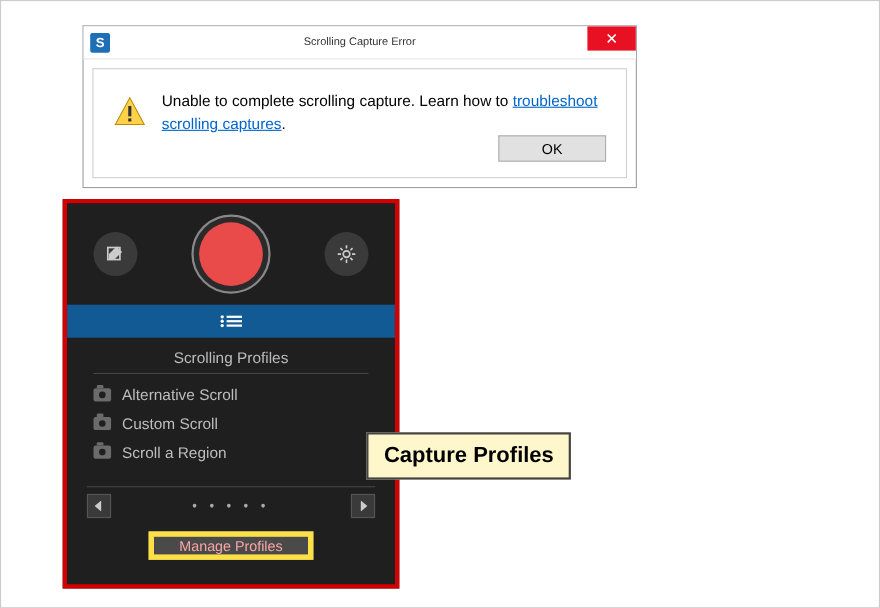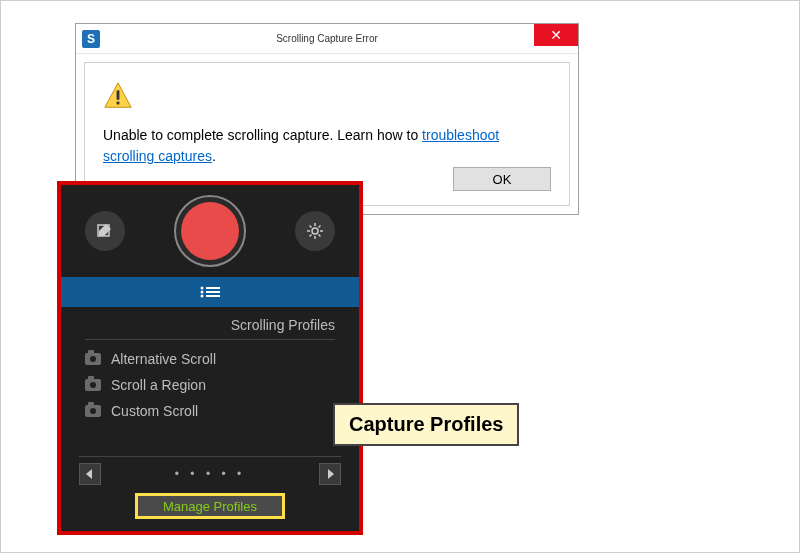--- a/index.html
+++ b/index.html
@@ -53,21 +53,21 @@
     color: #fff;
     display: flex; align-items: center; justify-content: center;
     font-size: 14px;
     cursor: pointer;
   }
   .dialog-body {
     padding: 18px 18px 14px 18px;
     border: 1px solid #d0d0d0;
     margin: 8px;
   }
-  .dialog-msg-row { display: flex; align-items: flex-start; gap: 14px; flex-direction: column; }
+  .dialog-msg-row { display: flex; align-items: center; gap: 14px; }
   .warn-icon { width: 30px; height: 30px; flex-shrink: 0; }
   .dialog-text { font-size: 14px; color: #000; line-height: 1.5; }
   .dialog-link {
     color: #0066cc;
     text-decoration: underline;
     cursor: pointer;
   }
   .dialog-btn-row {
     display: flex; justify-content: flex-end;
     margin-top: 0;
@@ -119,21 +119,21 @@
     width: 58px; height: 58px; border-radius: 50%;
     background: #e94b4b;
   }
   .tab-bar {
     background: #125a94;
     height: 30px;
     margin: 0 -24px;
     display: flex; align-items: center; justify-content: center;
   }
   .section-title {
-    text-align: right;
+    text-align: center;
     margin: 10px 0 6px 0;
     font-size: 14px;
     color: #bbb;
   }
   .hr { border: none; border-top: 1px solid #444; margin: 2px 0 6px 0; }
   .profile-list {}
   .profile-item {
     display: flex; align-items: center; gap: 10px;
     padding: 5px 0;
     font-size: 14px;
@@ -175,34 +175,34 @@
     background: #3a3a3a;
     border: 1px solid #555;
     display: flex; align-items: center; justify-content: center;
     color: #ccc;
     cursor: pointer;
     font-size: 10px;
   }
   .dots { color: #aaa; letter-spacing: 4px; font-size: 12px; }
   .manage-btn {
     display: block;
-    margin: 2px auto;
+    margin: 12px auto;
     width: 150px; height: 26px;
     background: #4a4a4a;
-    border: 3px solid #fde047;
-    color: #84cc16;
+    border: 5px solid #fde047;
+    color: #fca5a5;
     font-size: 13px;
     cursor: pointer;
   }
 
   
   .callout {
     position: absolute;
     left: 332px;
-    top: 402px;
+    top: 392px;
     background: #fff7cc;
     border: 2px solid #444;
     padding: 8px 14px;
     font-size: 20px;
     font-weight: bold;
     color: #000;
   }
 </style>
 </head>
 <body>
@@ -273,25 +273,25 @@
     <div class="section-title">Scrolling Profiles</div>
     <hr class="hr">
 
     <div class="profile-list">
       <div class="profile-item">
         <span class="cam-icon"></span>
         <span>Alternative Scroll</span>
       </div>
       <div class="profile-item">
         <span class="cam-icon"></span>
-        <span>Scroll a Region</span>
+        <span>Custom Scroll</span>
       </div>
       <div class="profile-item">
         <span class="cam-icon"></span>
-        <span>Custom Scroll</span>
+        <span>Scroll a Region</span>
       </div>
     </div>
 
     <div class="bottom-area">
       <hr class="hr">
       <div class="pager-row">
         <div class="pager-btn">
           <svg width="8" height="10">
               <polygon points="6,0 6,10 0,5" fill="#ccc"></polygon>
             </svg>

